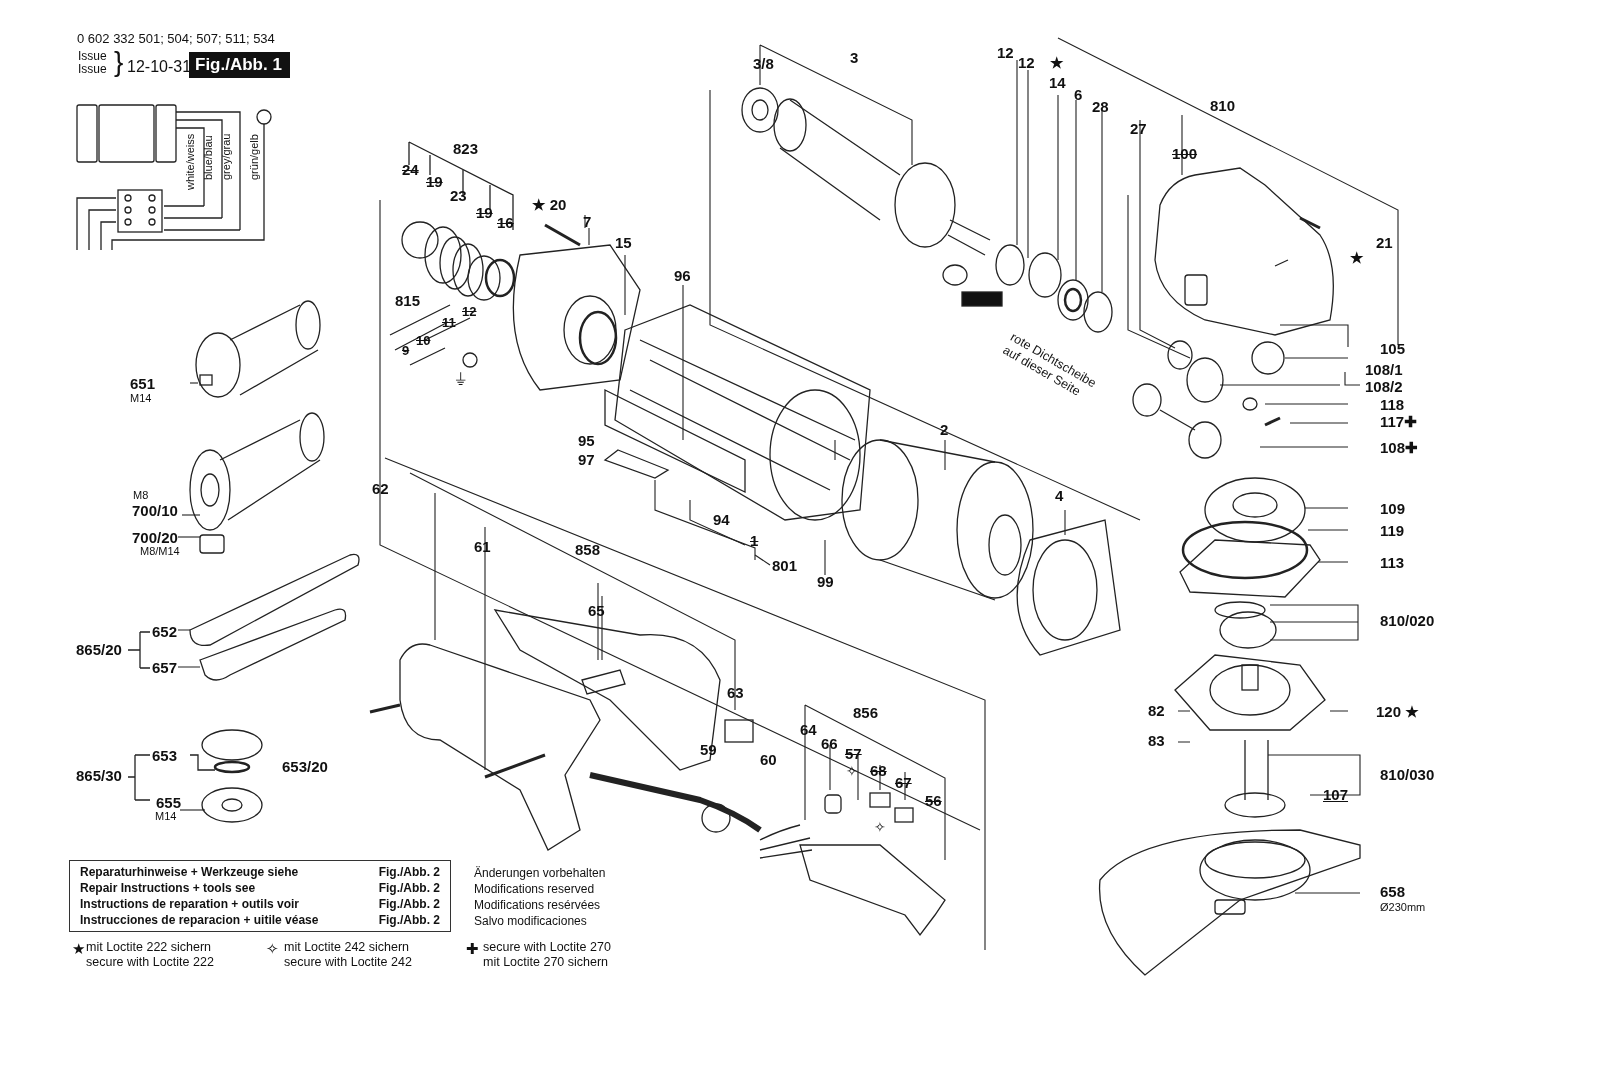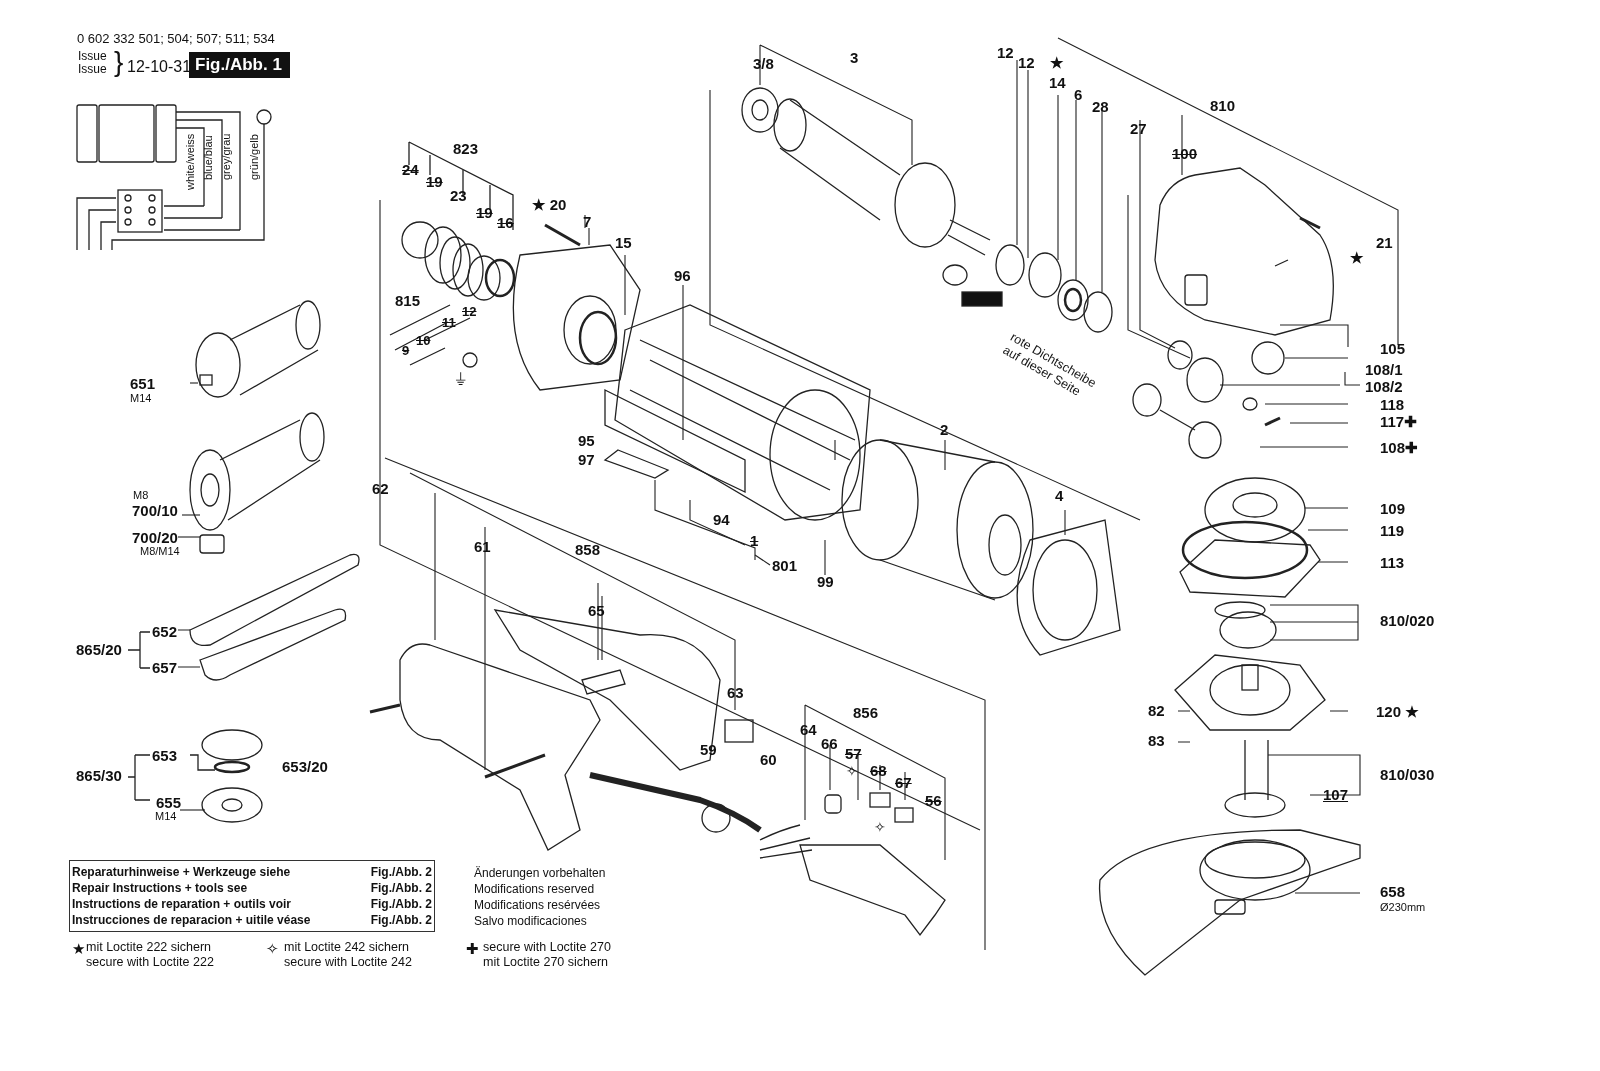--- a/index.html
+++ b/index.html
@@ -5,21 +5,21 @@
   html,body{margin:0;padding:0;background:#fff;}
   body{width:1600px;height:1071px;position:relative;overflow:hidden;font-family:"Liberation Sans",sans-serif;color:#111;}
   .lbl{position:absolute;font-family:"Liberation Sans",sans-serif;font-weight:bold;font-size:15px;color:#111;line-height:1;white-space:nowrap;}
   .sub{position:absolute;font-family:"Liberation Sans",sans-serif;font-size:11px;color:#111;line-height:1;white-space:nowrap;}
   .strike{text-decoration:line-through;}
   .hdr-num{position:absolute;left:77px;top:31px;font-size:13px;}
   .issue{position:absolute;left:78px;top:50px;font-size:12px;line-height:13px;}
   .brace{position:absolute;left:114px;top:48px;font-size:28px;line-height:28px;font-weight:normal;}
   .date{position:absolute;left:127px;top:58px;font-size:16px;}
   .fig{position:absolute;left:189px;top:52px;background:#111;color:#fff;font-weight:bold;font-size:17px;padding:3px 8px 3px 6px;}
-  .notes{position:absolute;left:69px;top:860px;width:360px;border:1px solid #333;padding:3px 2px;font-size:12px;font-weight:bold;line-height:16px;}
+  .notes{position:absolute;left:69px;top:860px;width:360px;border:1px solid #333;padding:3px 10px;font-size:12px;font-weight:bold;line-height:16px;}
   .notes .row{display:flex;justify-content:space-between;}
   .mods{position:absolute;left:474px;top:865px;font-size:12px;line-height:16px;}
   .legend{position:absolute;top:940px;font-size:12.5px;line-height:15px;}
   .legend .glyph{position:absolute;left:-14px;top:1px;font-size:15px;}
   svg{position:absolute;left:0;top:0;}
 </style>
 </head>
 <body>
 
 <svg width="1600" height="1071" viewBox="0 0 1600 1071" fill="none" stroke="#222" stroke-width="1.3">

